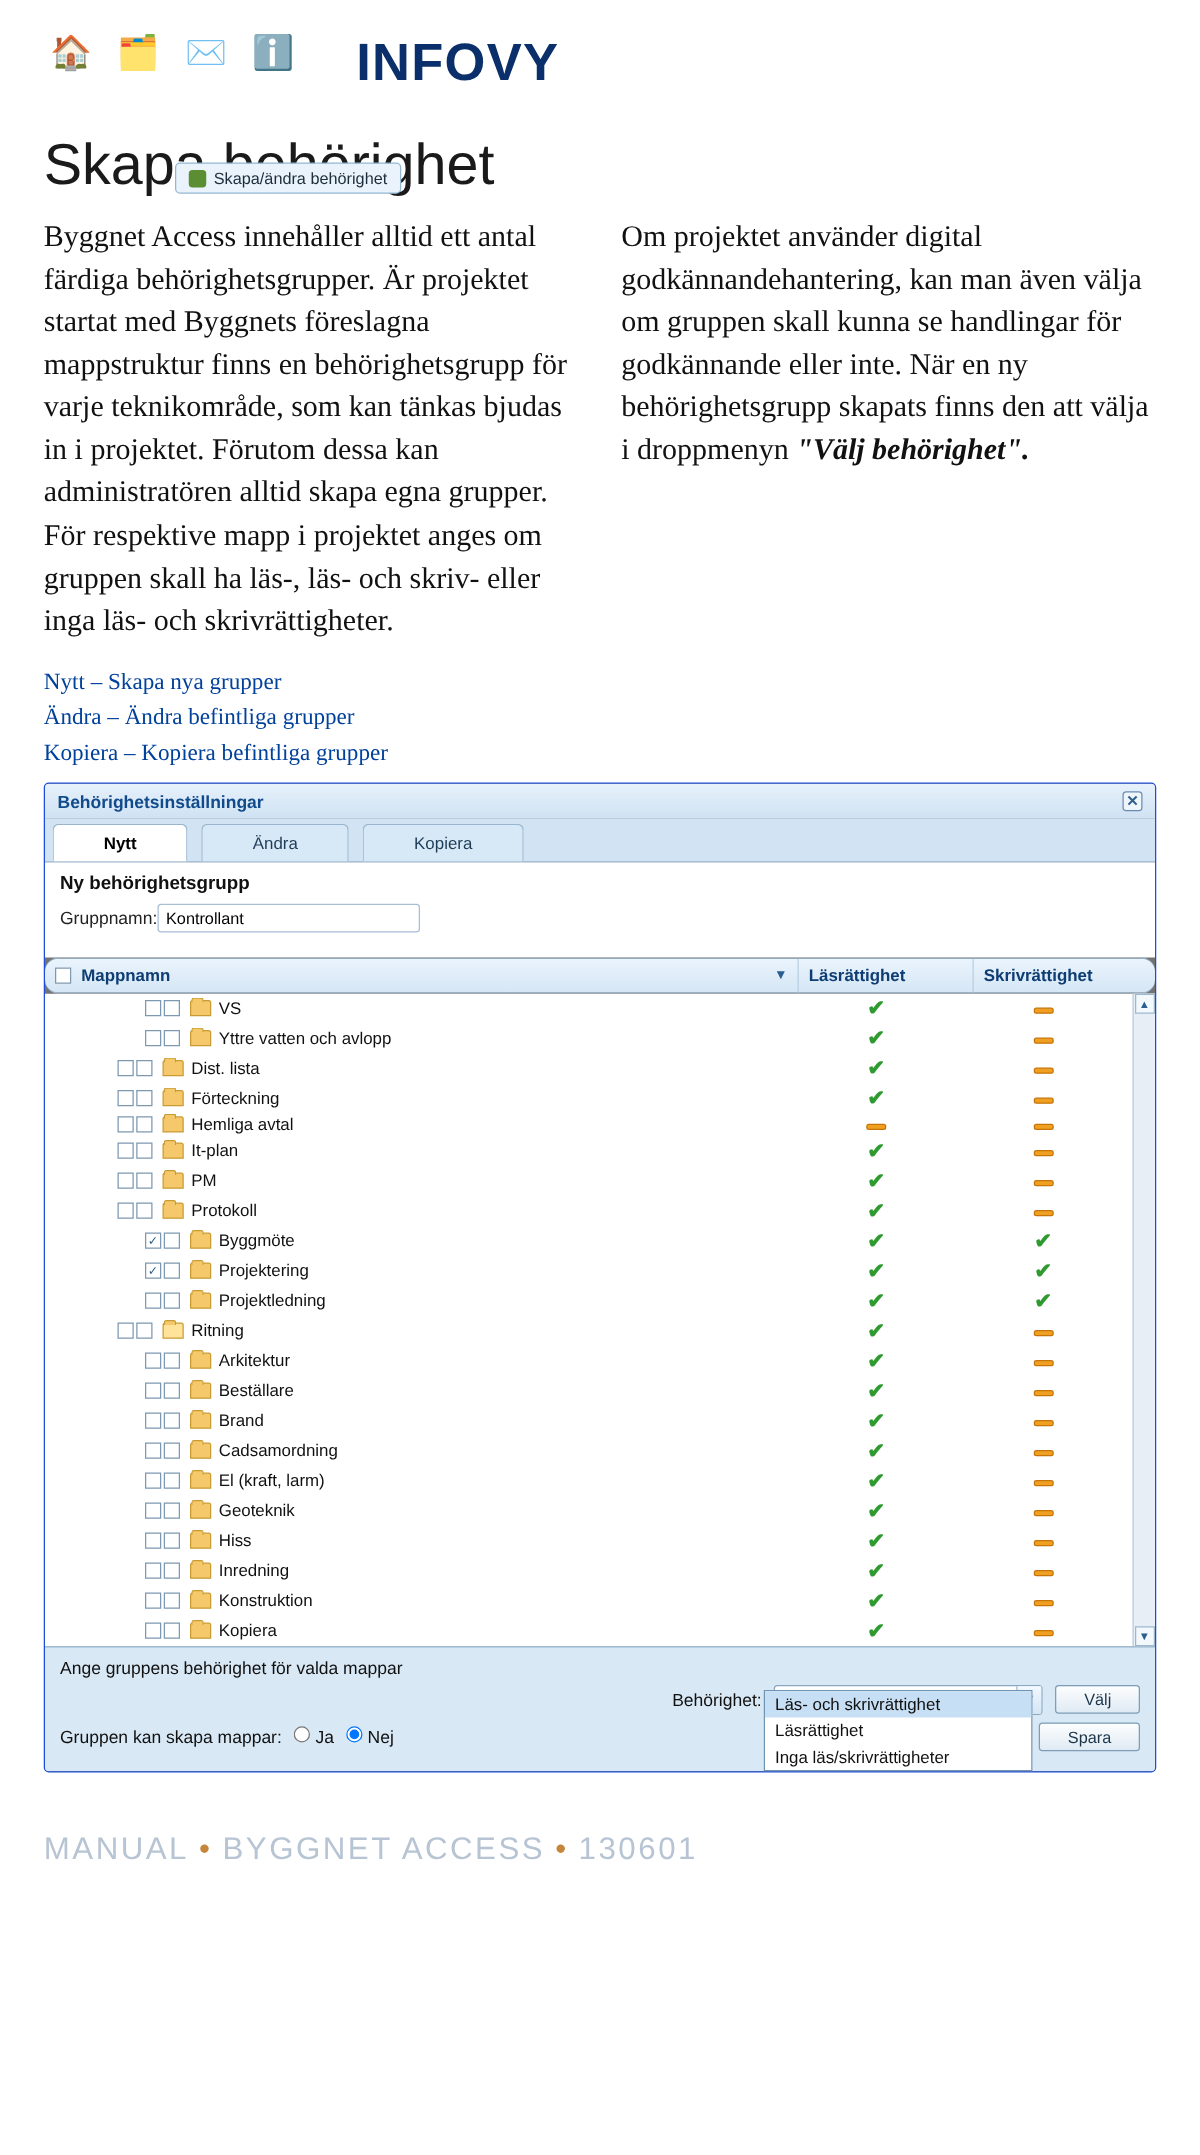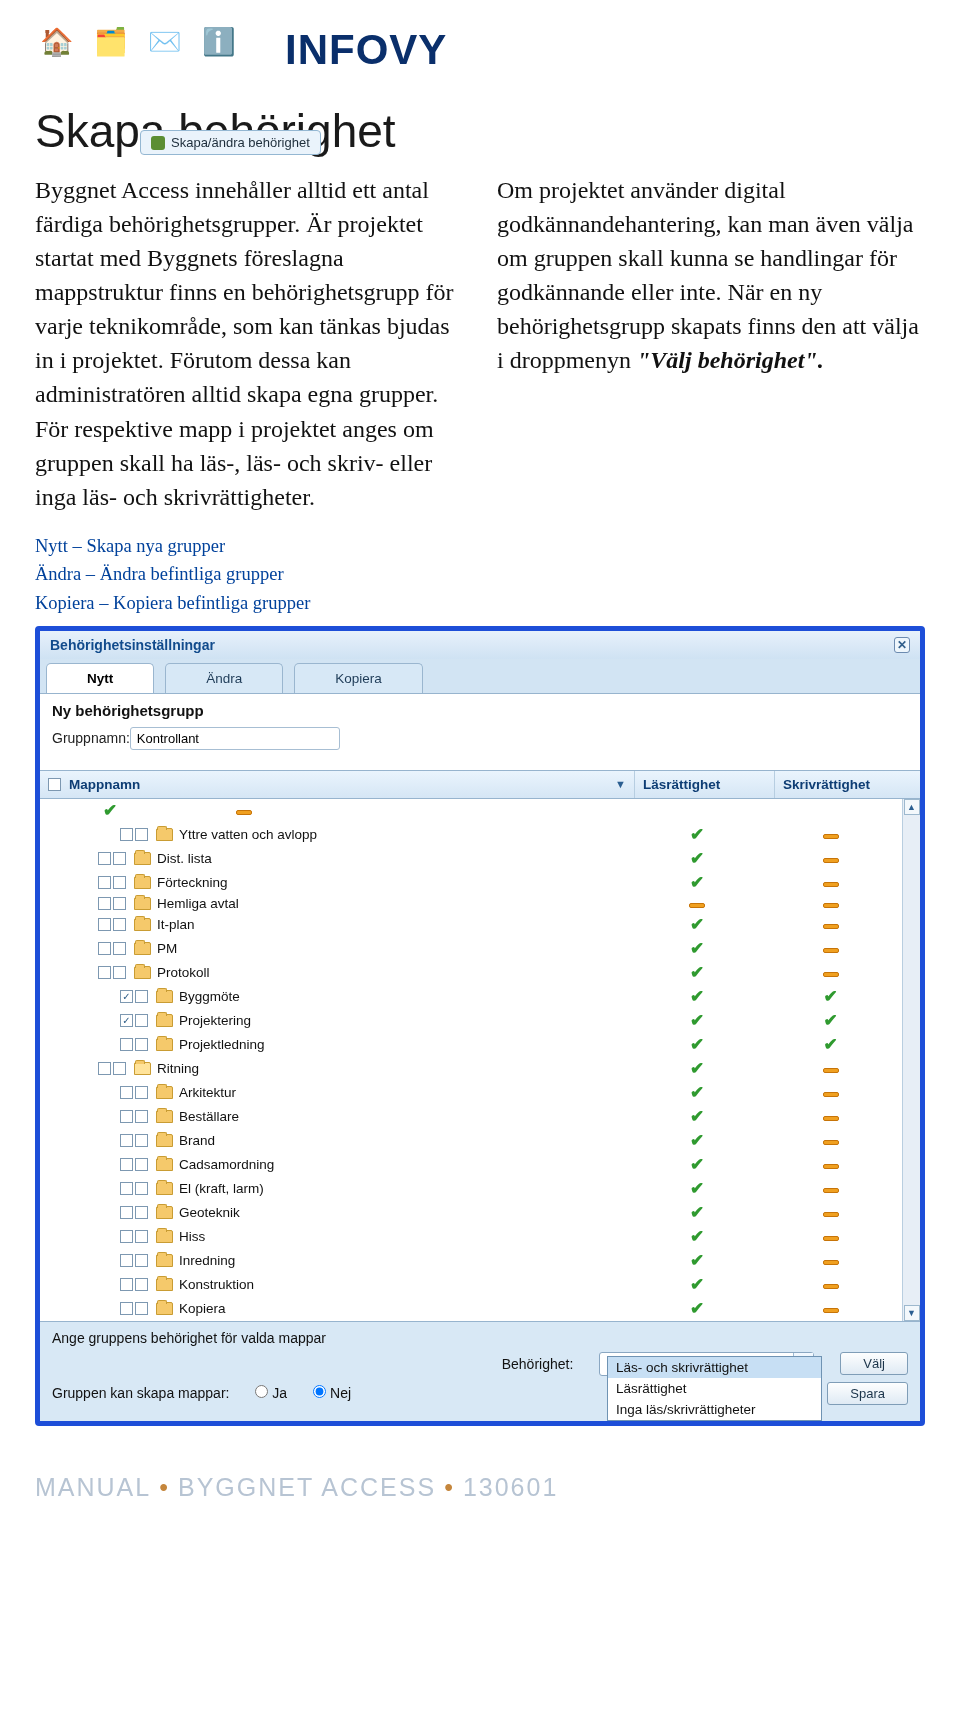--- a/index.html
+++ b/index.html
@@ -55,21 +55,21 @@
   .cols { display: flex; gap: 34px; margin-top: -24px; }
   .col { flex: 1; font-size: 24px; line-height: 1.42; }
   .navy { color:#0a2f6b; font-family: Georgia, serif; }
   .italic-bold { font-style: italic; font-weight: bold; }
   .links-block { margin: 18px 0 6px; color:#00419b; font-size:18.5px; line-height:1.55; }
 
   
   .panel {
     margin-top: 8px;
     font-family: Arial, Helvetica, sans-serif;
-    border: 5px solid #1d4ed8;
+    border: 1px solid #1d4ed8;
     background: #737373;
     font-size: 14px;
     border-radius: 4px;
     overflow: hidden;
   }
   .panel-title {
     background: linear-gradient(#e7f1fb,#cfe2f3);
     font-weight: 700;
     color: #114b8c;
     padding: 6px 10px;
@@ -106,21 +106,21 @@
   .frow { display:flex; align-items:center; }
   .frow label { color:#222; }
   .frow input[type=text] {
     border:1px solid #a7bed3; border-radius:3px; padding:3px 6px; width:210px;
     font-size:13px;
   }
   .grid-head {
     display:flex; align-items:flex-end;
     background:linear-gradient(#eaf4fd,#d5e6f5);
     border-top:1px solid #97b4ce; border-bottom:1px solid #97b4ce;
-    font-weight:700; color:#0e3d74; font-size:13.5px;
+    font-weight:700; color:#0e3d74; font-size:13.5px;border-radius:11px;
   }
   .gh-name { flex: 1; padding:6px 8px; display:flex;align-items:center;gap:6px; border-right:1px solid #b7cee1; }
   .gh-name .drop { margin-left:auto; color:#2a5e91; font-size:11px; }
   .gh-read { width:140px; padding:6px 8px; border-right:1px solid #b7cee1; }
   .gh-write { width:145px; padding:6px 8px; }
   .grid-body {
     background:#fff;
     position: relative;
   }
   .scroll-col { position:absolute; right:0; top:0; bottom:0; width:18px;
@@ -138,21 +138,21 @@
   .cb { width:13px;height:13px;border:1px solid #7d98b1;margin-right:2px;background:#fff;display:inline-flex;align-items:center;justify-content:center;font-size:10px;color:#2c5c86; }
   .cb.checked::after { content:"✓"; }
   .fld { width:17px;height:13px;margin:0 6px;background:#f5c96b;border:1px solid #c99c33;border-radius:2px 2px 0 0;position:relative; }
   .fld::before { content:""; position:absolute; left:0; top:-3px; width:8px;height:3px;background:#f5c96b;border:1px solid #c99c33;border-bottom:none;border-radius:2px 2px 0 0; }
   .fld.open { background:#ffe39a; }
   .cell-read { width:140px; text-align:center; }
   .cell-write { width:145px; text-align:center; padding-right:18px; }
   .tick { color:#2f9a2f; font-size:17px; font-weight:700; }
   .dash { display:inline-block; width:16px;height:5px;background:#f0a020;border:1px solid #c77408;border-radius:2px; }
   .panel-foot { background:#d8e8f5; padding:8px 12px 10px; border-top:1px solid #97b4ce; }
-  .pf-row { display:flex; align-items:center; gap:26px; margin:6px 0; font-size:14px; }
+  .pf-row { display:flex; align-items:center; gap:10px; margin:6px 0; font-size:14px; }
   .pf-row .spacer { flex:1; }
   .combo {
     border:1px solid #8aa7c2; background:#fff; display:flex; align-items:center;
     width:215px; height:24px; border-radius:3px; font-size:13px;
   }
   .combo span { padding:0 8px; flex:1; }
   .combo .dd { width:20px;height:100%;border-left:1px solid #9fbad1;background:linear-gradient(#f3f9ff,#d3e5f4);display:flex;align-items:center;justify-content:center;font-size:10px;color:#2a5e91; }
   .btn {
     border:1px solid #7f9db7; background:linear-gradient(#fdfefe,#dfeaf4);
     padding:3px 22px; border-radius:3px; font-size:13px; color:#1b344a;
@@ -231,20 +231,26 @@
     <div class="gh-read">Läsrättighet</div>
     <div class="gh-write">Skrivrättighet</div>
   </div>
   <div class="grid-body" id="grid-body">
     <div class="scroll-col">
       <div class="arr">▲</div>
       <div class="track"></div>
       <div class="arr">▼</div>
     </div>
   <div class="row">
+        <div class="cell-name indent1">
+          <span class="cb"></span>
+          <span class="cb"></span>
+          <span class="fld"></span>
+          <span>VS</span>
+        </div>
         <div class="cell-read"><span class="tick">✔</span></div>
         <div class="cell-write"><span class="dash"></span></div>
       </div>
       <div class="row">
         <div class="cell-name indent1">
           <span class="cb"></span>
           <span class="cb"></span>
           <span class="fld"></span>
           <span>Yttre vatten och avlopp</span>
         </div>

